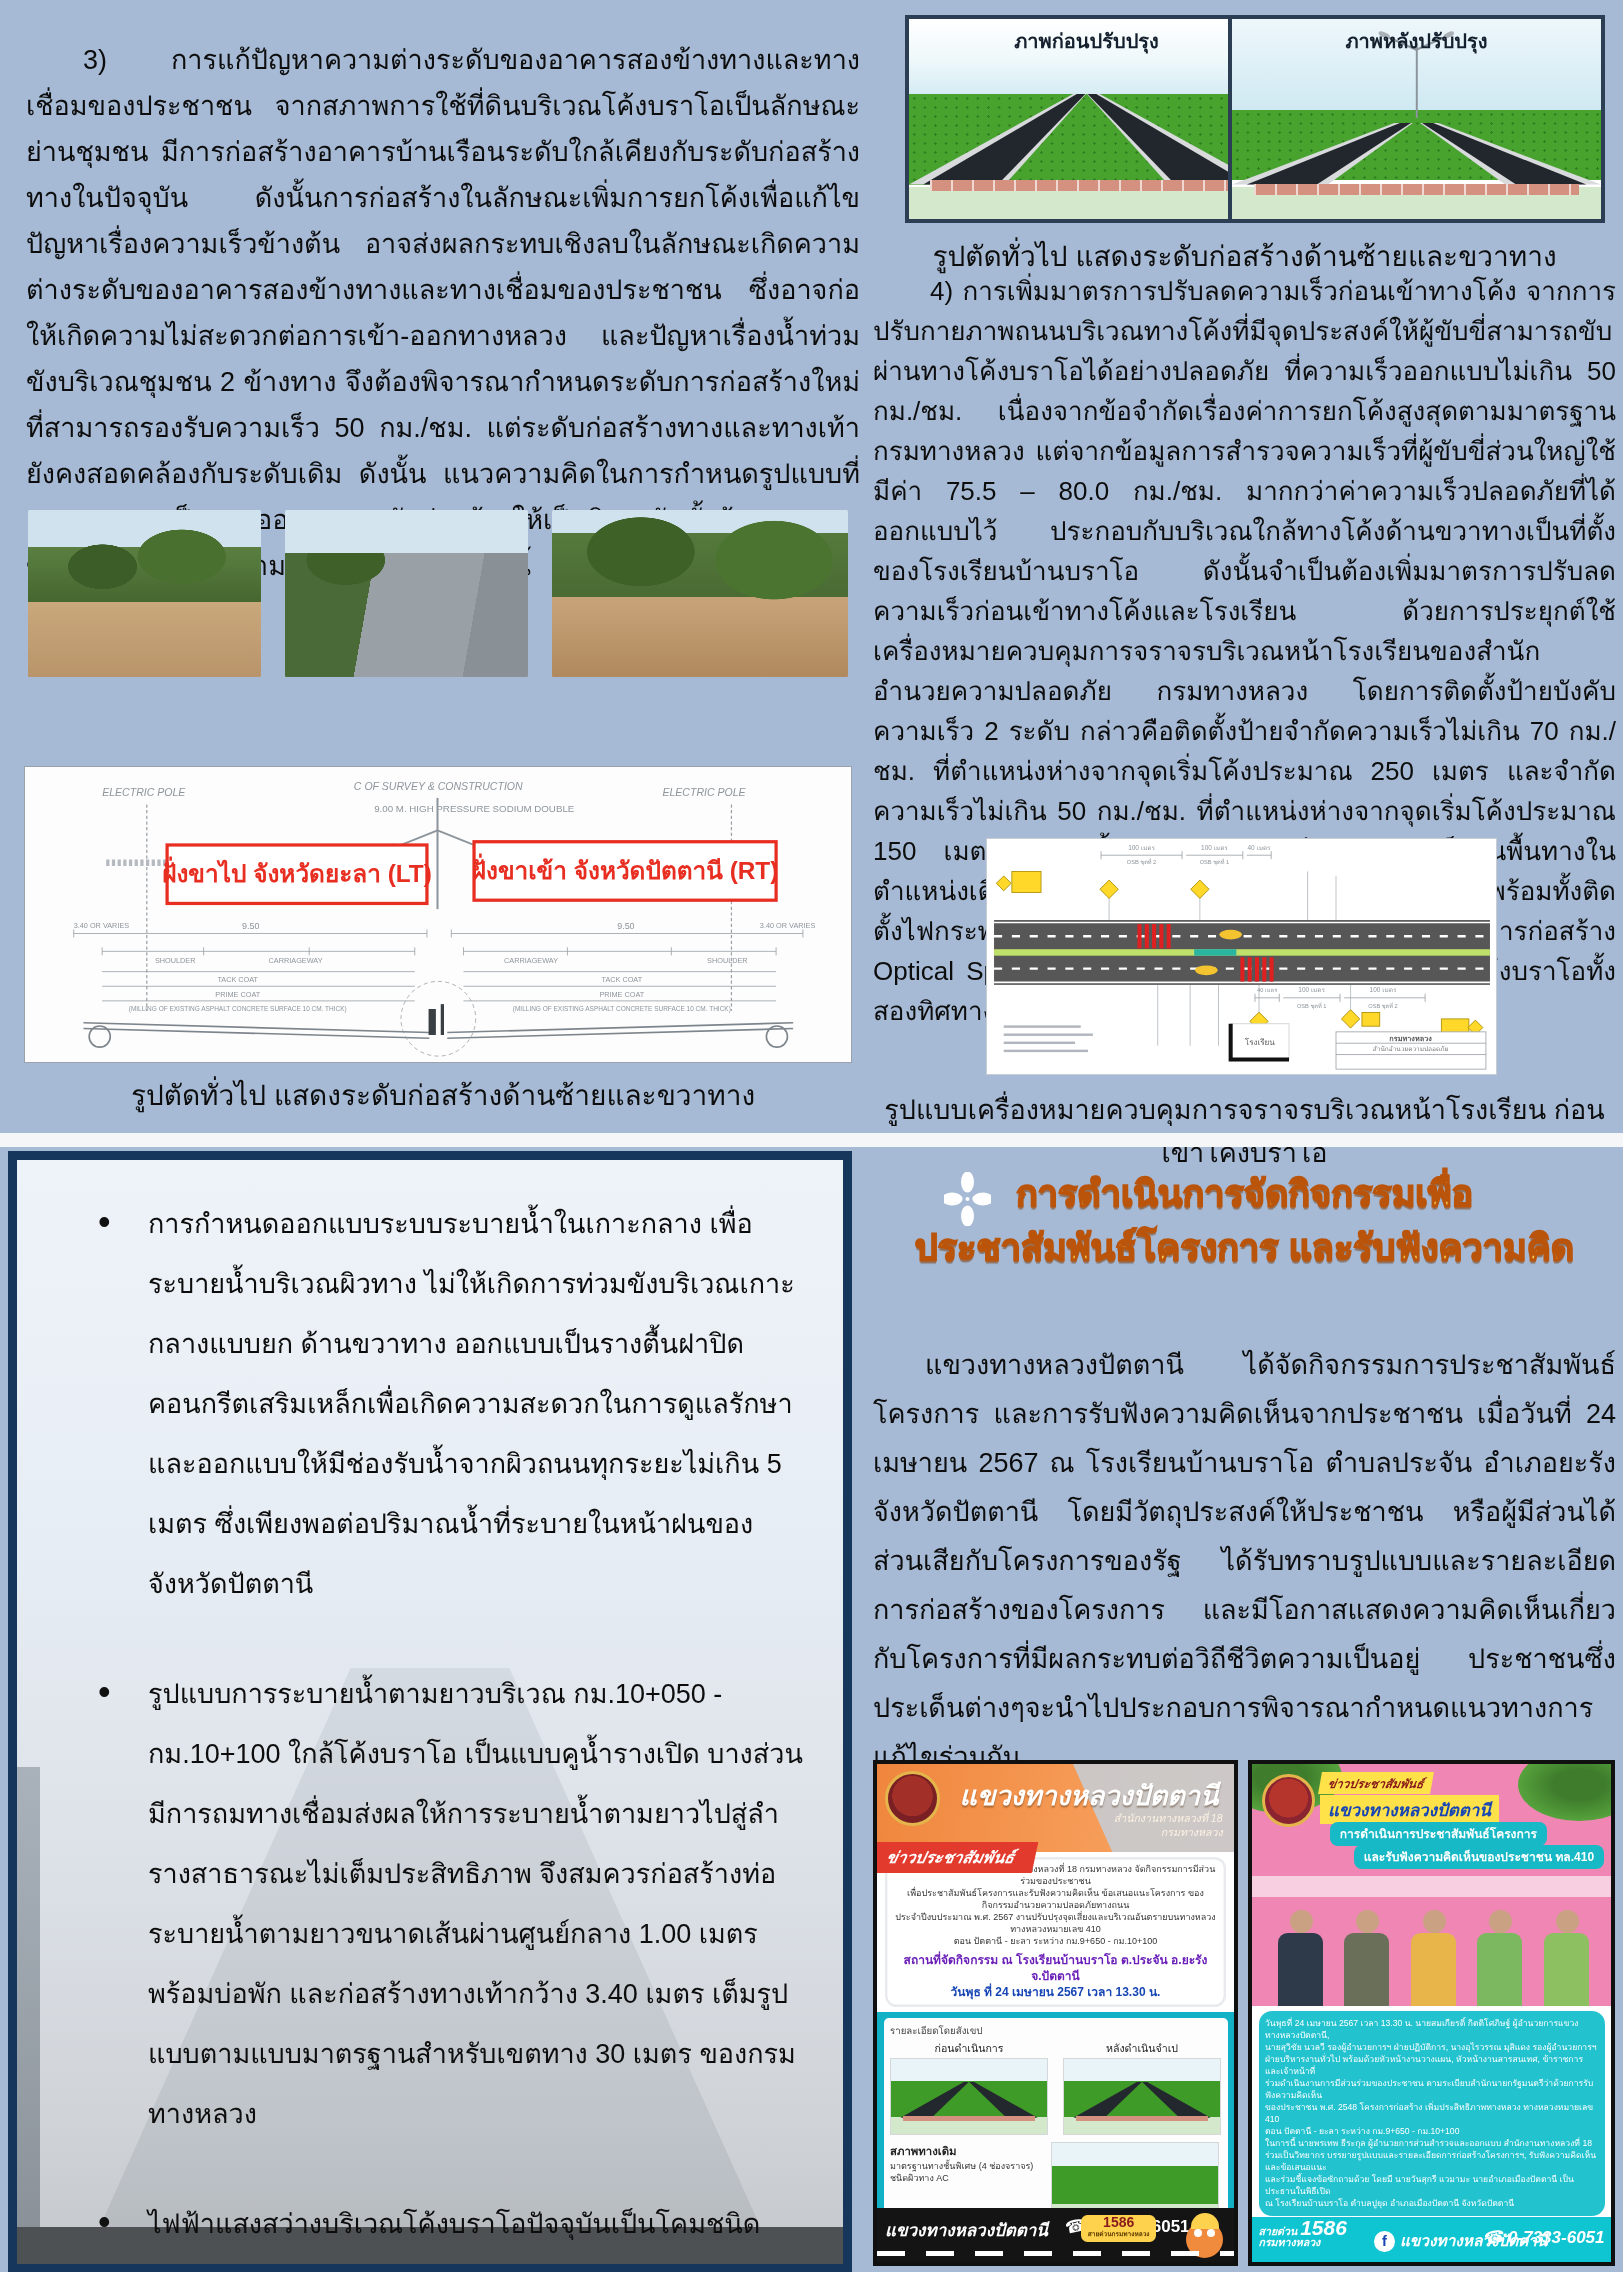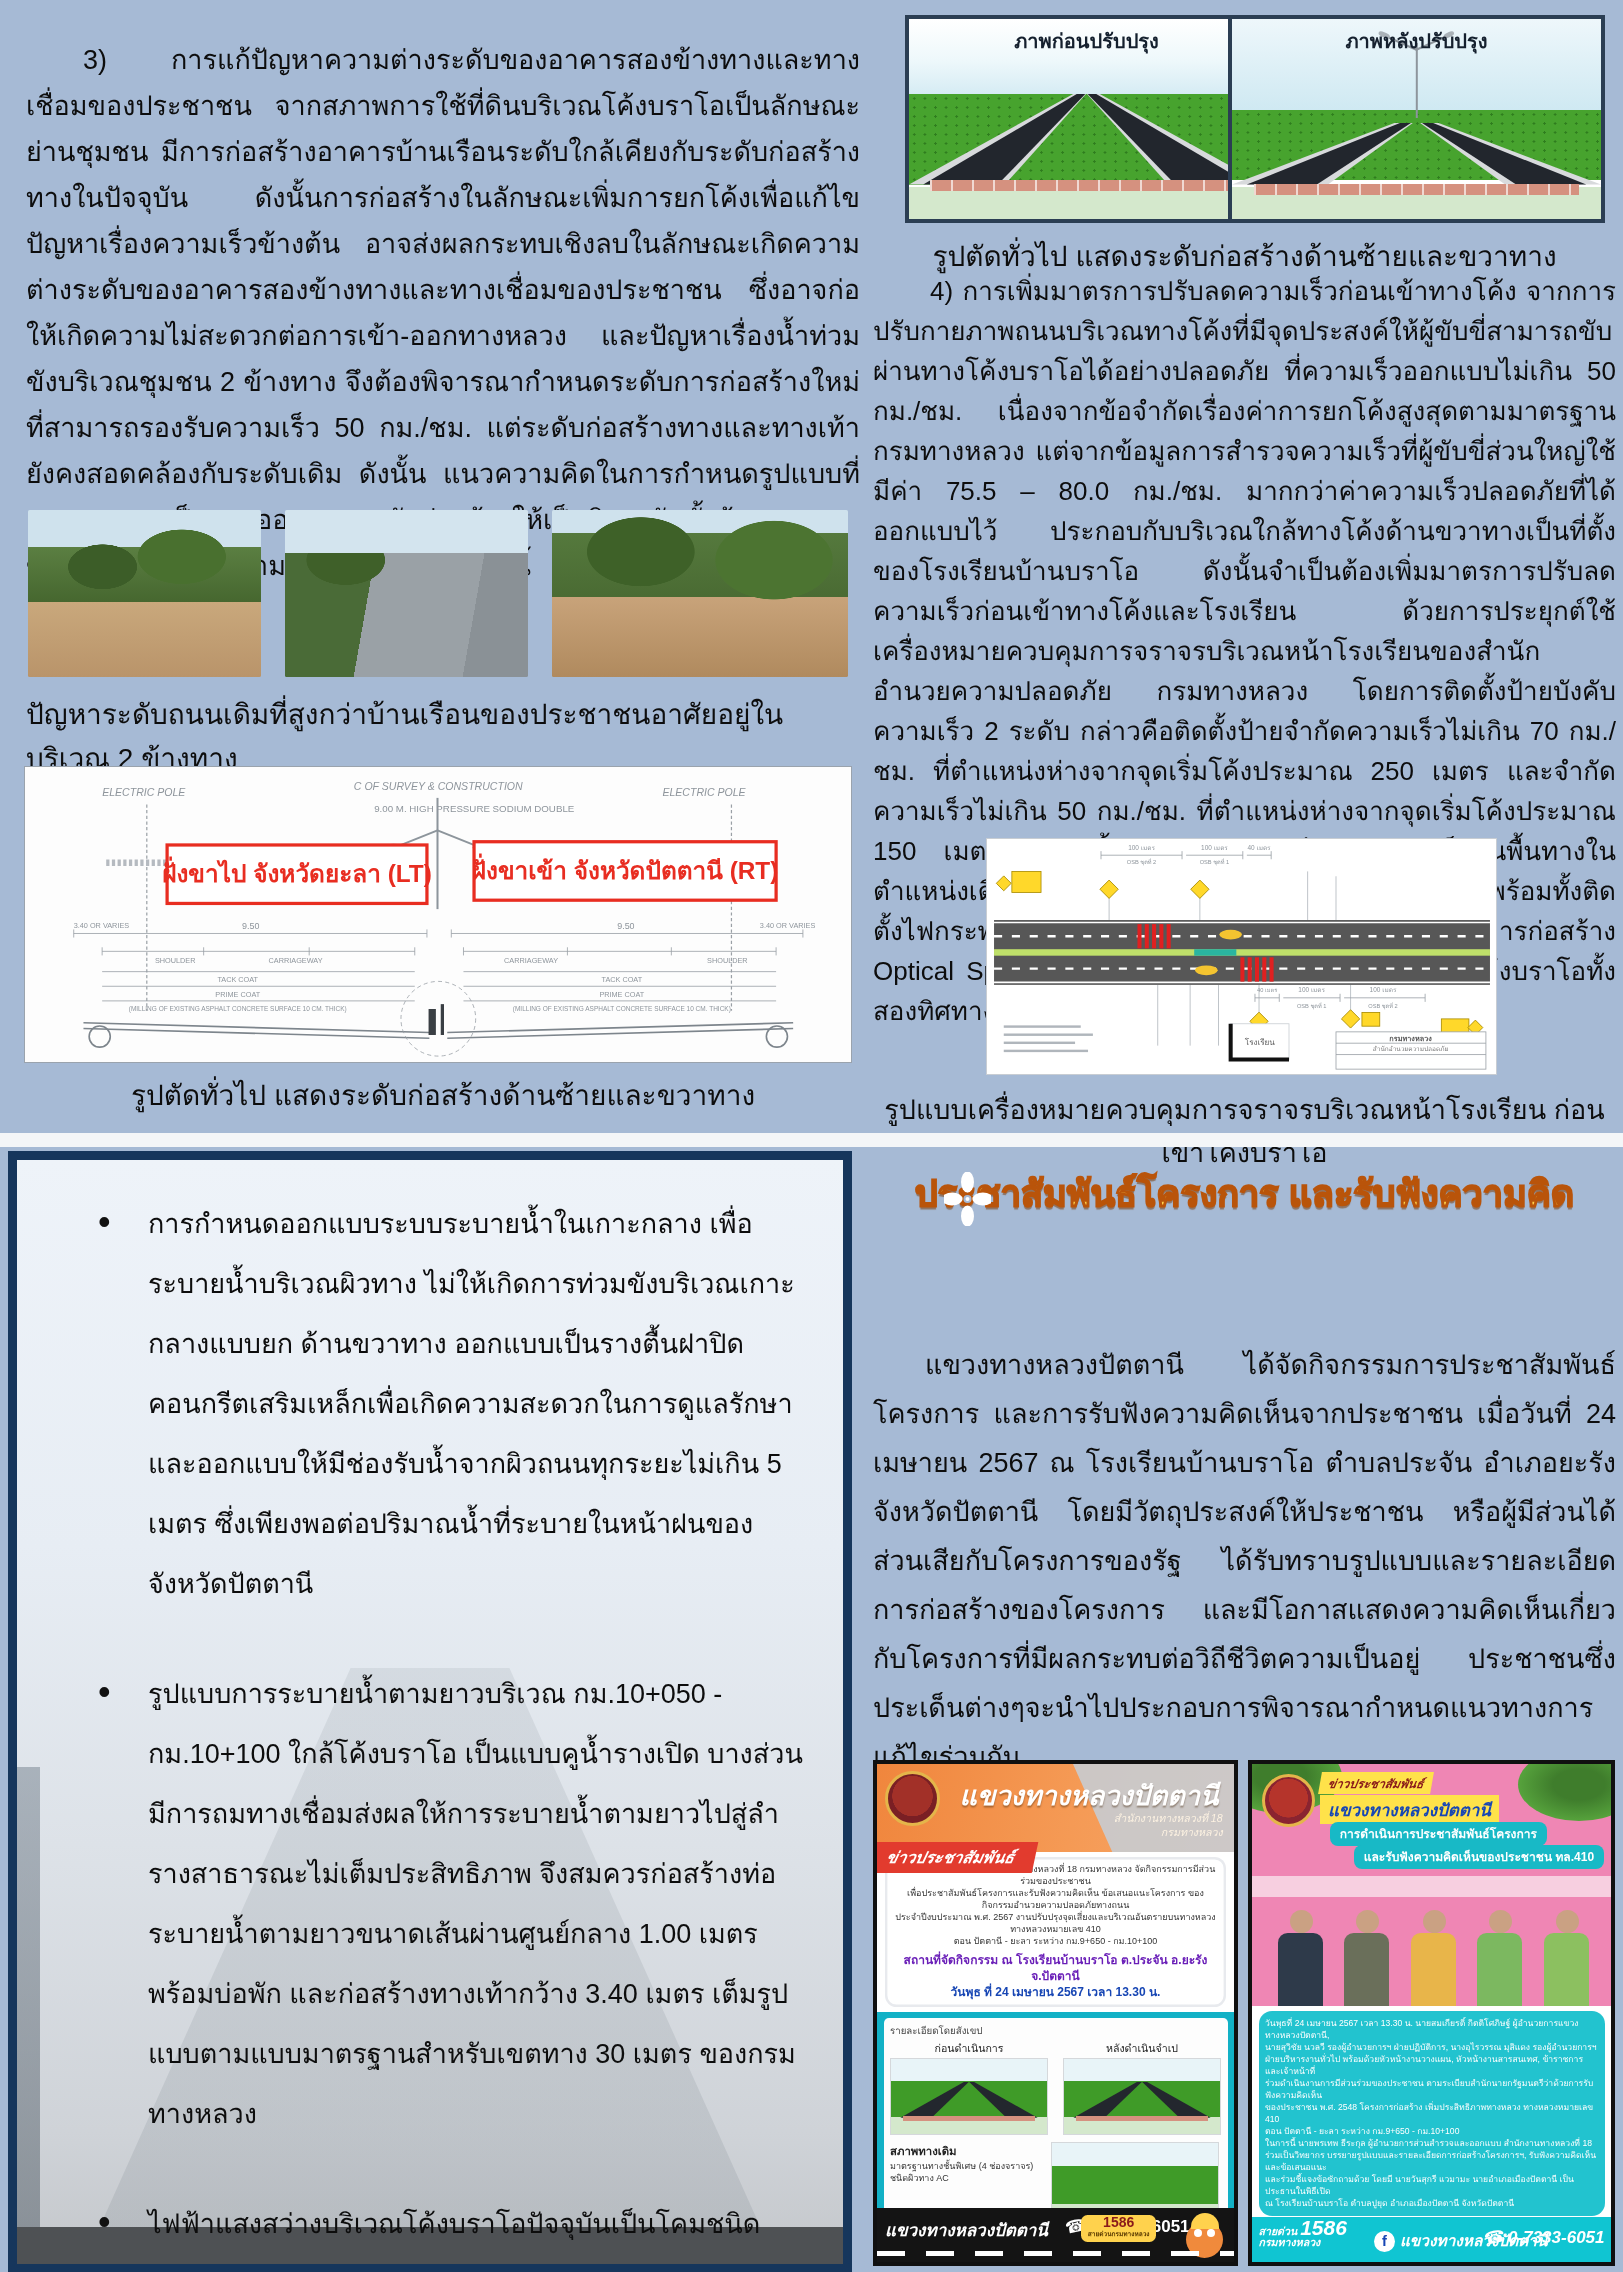--- a/index.html
+++ b/index.html
@@ -184,21 +184,20 @@
 <div class="page">
 
   <p class="body-text para3 indent">3) การแก้ปัญหาความต่างระดับของอาคารสองข้างทางและทางเชื่อมของประชาชน จากสภาพการใช้ที่ดินบริเวณโค้งบราโอเป็นลักษณะย่านชุมชน มีการก่อสร้างอาคารบ้านเรือนระดับใกล้เคียงกับระดับก่อสร้างทางในปัจจุบัน ดังนั้นการก่อสร้างในลักษณะเพิ่มการยกโค้งเพื่อแก้ไขปัญหาเรื่องความเร็วข้างต้น อาจส่งผลกระทบเชิงลบในลักษณะเกิดความต่างระดับของอาคารสองข้างทางและทางเชื่อมของประชาชน ซึ่งอาจก่อให้เกิดความไม่สะดวกต่อการเข้า-ออกทางหลวง และปัญหาเรื่องน้ำท่วมขังบริเวณชุมชน 2 ข้างทาง จึงต้องพิจารณากำหนดระดับการก่อสร้างใหม่ที่สามารถรองรับความเร็ว 50 กม./ชม. แต่ระดับก่อสร้างทางและทางเท้ายังคงสอดคล้องกับระดับเดิม ดังนั้น แนวความคิดในการกำหนดรูปแบบที่เหมาะสมจะเป็นการออกแบบระดับก่อสร้างให้เป็นอิสระกันทั้งซ้ายและขวาทาง ซึ่งเป็นไปตามรูปตัดทั่วไปด้านล่างนี้</p>
 
   <div class="photo-row">
     <div class="photo photo-a"></div>
     <div class="photo photo-b"></div>
     <div class="photo photo-c"></div>
   </div>
 
-  <p class="caption caption1">ปัญหาระดับถนนเดิมที่สูงกว่าบ้านเรือนของประชาชนอาศัยอยู่ในบริเวณ 2 ข้างทาง</p>
 
   <div class="cross-box">
     <svg width="825" height="294" viewBox="0 0 1016 362">
 
       <line x1="150" y1="46" x2="150" y2="300" stroke="#9aa0a6" stroke-width="1.5" stroke-dasharray="4,3"></line>
       <line x1="870" y1="46" x2="870" y2="300" stroke="#9aa0a6" stroke-width="1.5" stroke-dasharray="4,3"></line>
       <line x1="100" y1="118" x2="200" y2="118" stroke="#b5bac0" stroke-width="8" stroke-dasharray="4,3"></line>
       <line x1="820" y1="118" x2="920" y2="118" stroke="#b5bac0" stroke-width="8" stroke-dasharray="4,3"></line>
 
       <line x1="508" y1="38" x2="508" y2="175" stroke="#8d959c" stroke-width="2.5"></line>
@@ -438,20 +437,21 @@
     <svg class="flower" viewBox="0 0 58 66">
       <g fill="#ffffff">
         <ellipse cx="29" cy="12" rx="8" ry="13"></ellipse>
         <ellipse cx="29" cy="54" rx="8" ry="13"></ellipse>
         <ellipse cx="10" cy="33" rx="13" ry="8"></ellipse>
         <ellipse cx="48" cy="33" rx="13" ry="8"></ellipse>
         <circle cx="29" cy="33" r="5" fill="#a6bad5"></circle>
         <circle cx="29" cy="33" r="2.5"></circle>
       </g>
     </svg>
+    <div class="hline">การดำเนินการจัดกิจกรรมเพื่อ</div>
     <div class="hline">ประชาสัมพันธ์โครงการ และรับฟังความคิด</div>
   </div>
 
   <p class="br-para">แขวงทางหลวงปัตตานี ได้จัดกิจกรรมการประชาสัมพันธ์โครงการ และการรับฟังความคิดเห็นจากประชาชน เมื่อวันที่ 24 เมษายน 2567 ณ โรงเรียนบ้านบราโอ ตำบลประจัน อำเภอยะรัง จังหวัดปัตตานี โดยมีวัตถุประสงค์ให้ประชาชน หรือผู้มีส่วนได้ส่วนเสียกับโครงการของรัฐ ได้รับทราบรูปแบบและรายละเอียดการก่อสร้างของโครงการ และมีโอกาสแสดงความคิดเห็นเกี่ยวกับโครงการที่มีผลกระทบต่อวิถีชีวิตความเป็นอยู่ ประชาชนซึ่งประเด็นต่างๆจะนำไปประกอบการพิจารณากำหนดแนวทางการแก้ไขร่วมกัน</p>
 
   <div class="poster posterL">
     <div class="pl-top">
       <div class="pl-logo"></div>
       <div class="pl-org">แขวงทางหลวงปัตตานี</div>
       <div class="pl-org-sub">

